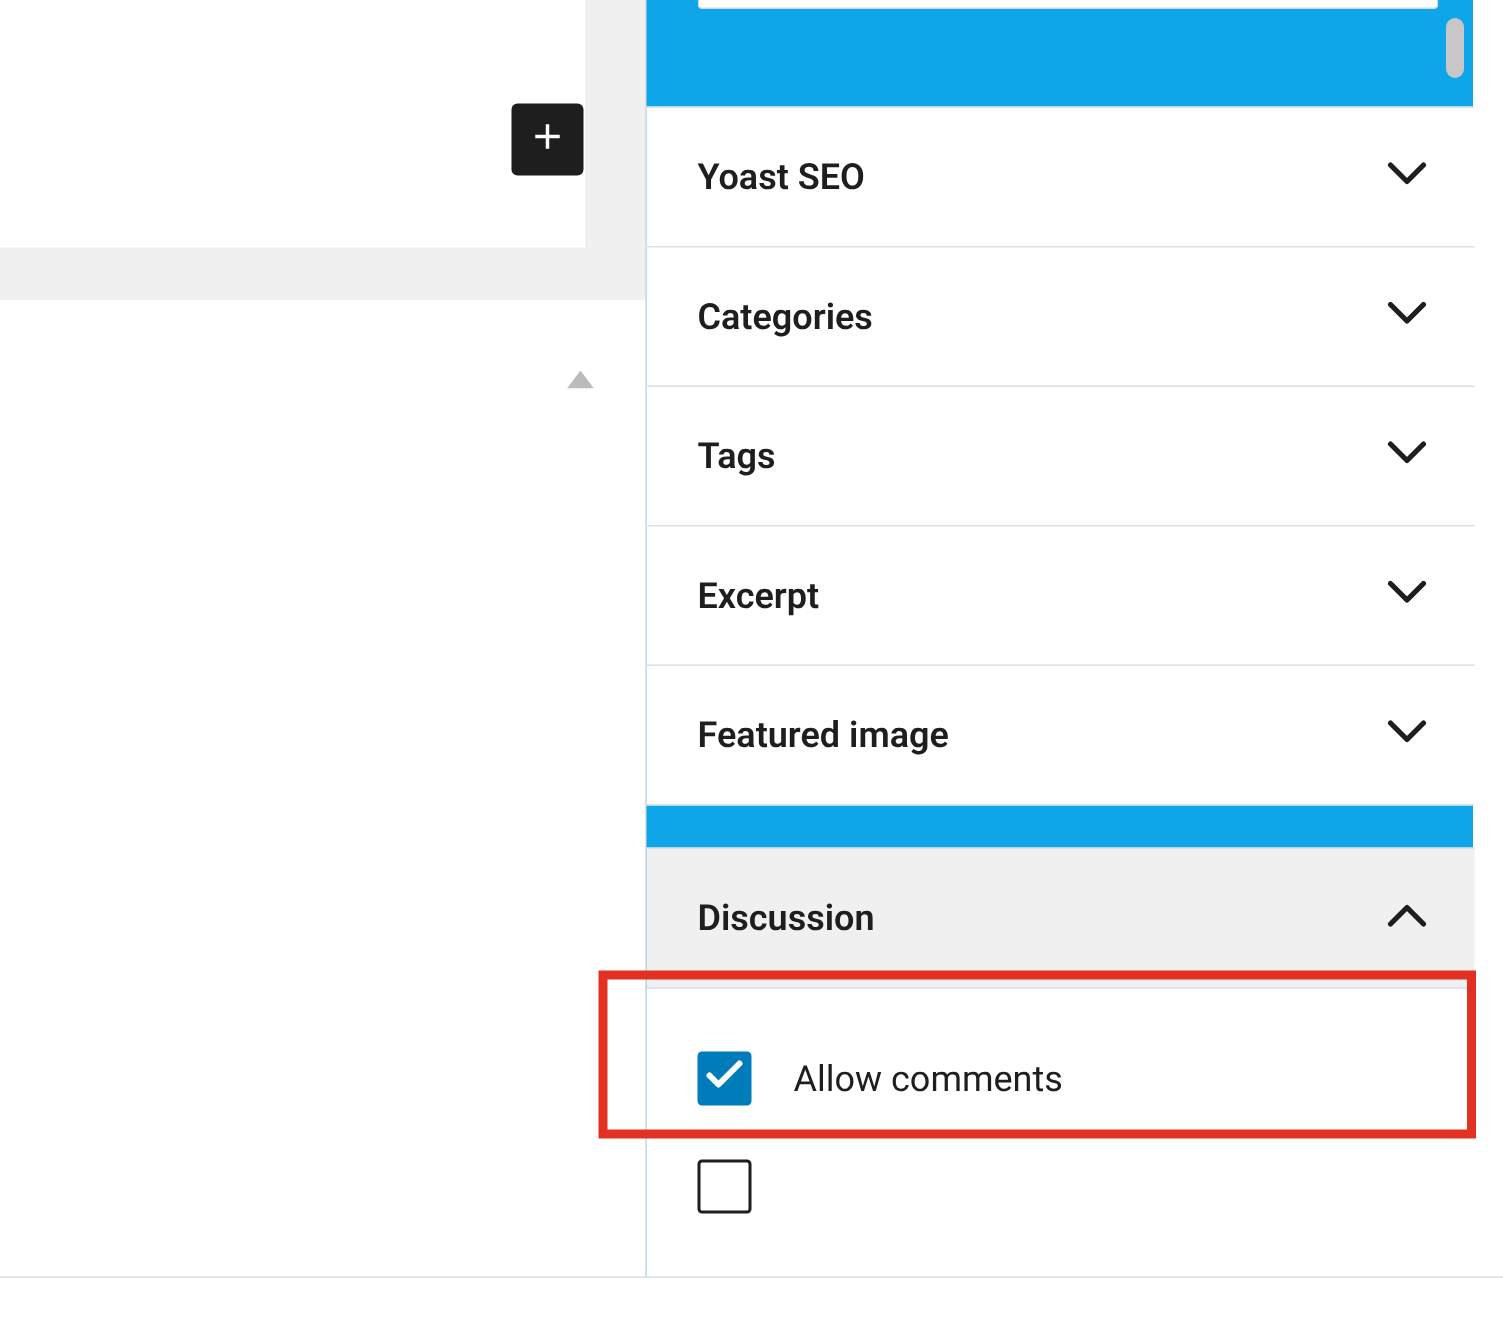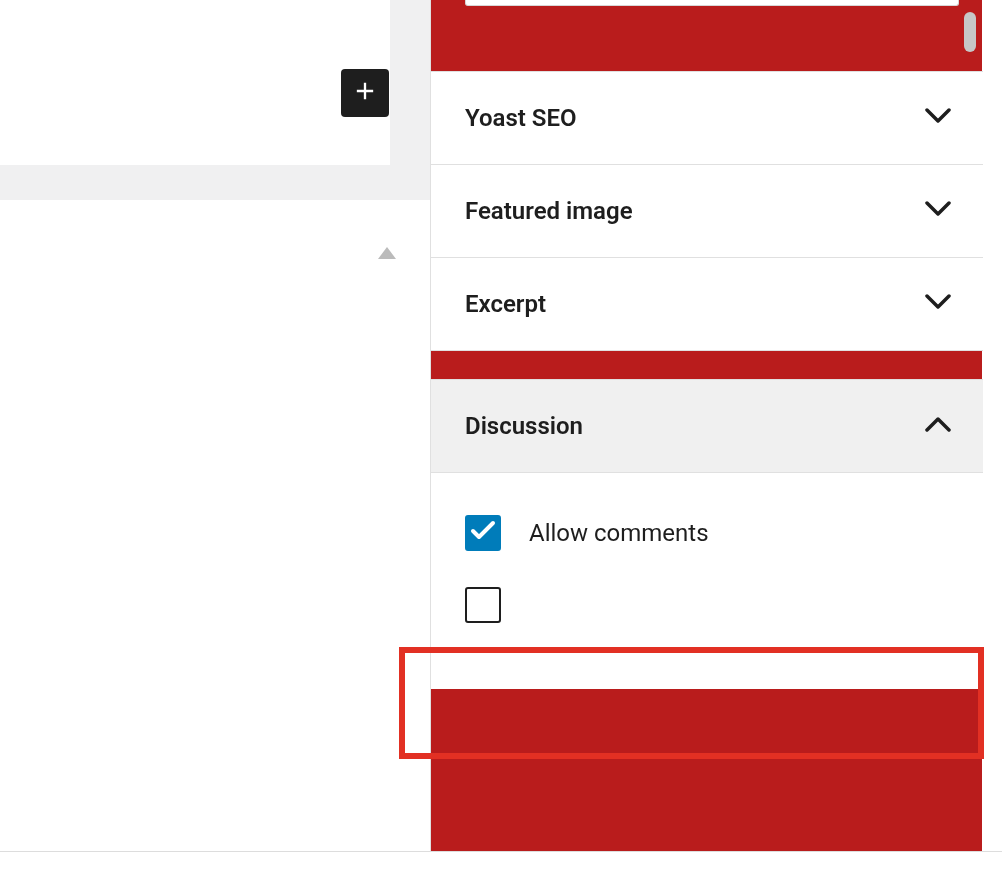--- a/index.html
+++ b/index.html
@@ -67,21 +67,21 @@
       width: 18px;
       height: 12px;
       fill: #bbb;
     }
     .sidebar {
       position: absolute;
       left: 430px;
       top: 0;
       width: 552px;
       height: 852px;
-      background: #b91c1c;
+      background: #0ea5e9;
       border-left: 1px solid #e0e0e0;
     }
     .input-hint {
       position: absolute;
       left: 34px;
       top: -2px;
       width: 494px;
       height: 8px;
       border: 1px solid #d7d7d7;
       border-top: none;
@@ -209,33 +209,49 @@
 
     <div class="panel-row">
       <span class="panel-title">Yoast SEO</span>
       <span>
         <svg class="chevron" viewBox="0 0 26 17">
             <path d="M2 2 L13 13 L24 2" stroke="#1e1e1e" stroke-width="3.5" fill="none" stroke-linecap="round" stroke-linejoin="round"></path>
           </svg>
       </span>
     </div>
 
-
+    <div class="panel-row">
+      <span class="panel-title">Categories</span>
+      <span>
+        <svg class="chevron" viewBox="0 0 26 17">
+            <path d="M2 2 L13 13 L24 2" stroke="#1e1e1e" stroke-width="3.5" fill="none" stroke-linecap="round" stroke-linejoin="round"></path>
+          </svg>
+      </span>
+    </div>
+
+    <div class="panel-row">
+      <span class="panel-title">Tags</span>
+      <span>
+        <svg class="chevron" viewBox="0 0 26 17">
+            <path d="M2 2 L13 13 L24 2" stroke="#1e1e1e" stroke-width="3.5" fill="none" stroke-linecap="round" stroke-linejoin="round"></path>
+          </svg>
+      </span>
+    </div>
+
+    <div class="panel-row">
+      <span class="panel-title">Excerpt</span>
+      <span>
+        <svg class="chevron" viewBox="0 0 26 17">
+            <path d="M2 2 L13 13 L24 2" stroke="#1e1e1e" stroke-width="3.5" fill="none" stroke-linecap="round" stroke-linejoin="round"></path>
+          </svg>
+      </span>
+    </div>
 
     <div class="panel-row">
       <span class="panel-title">Featured image</span>
-      <span>
-        <svg class="chevron" viewBox="0 0 26 17">
-            <path d="M2 2 L13 13 L24 2" stroke="#1e1e1e" stroke-width="3.5" fill="none" stroke-linecap="round" stroke-linejoin="round"></path>
-          </svg>
-      </span>
-    </div>
-
-    <div class="panel-row">
-      <span class="panel-title">Excerpt</span>
       <span>
         <svg class="chevron" viewBox="0 0 26 17">
             <path d="M2 2 L13 13 L24 2" stroke="#1e1e1e" stroke-width="3.5" fill="none" stroke-linecap="round" stroke-linejoin="round"></path>
           </svg>
       </span>
     </div>
 
     <div class="panel-row expanded">
       <span class="panel-title">Discussion</span>
       <span>

